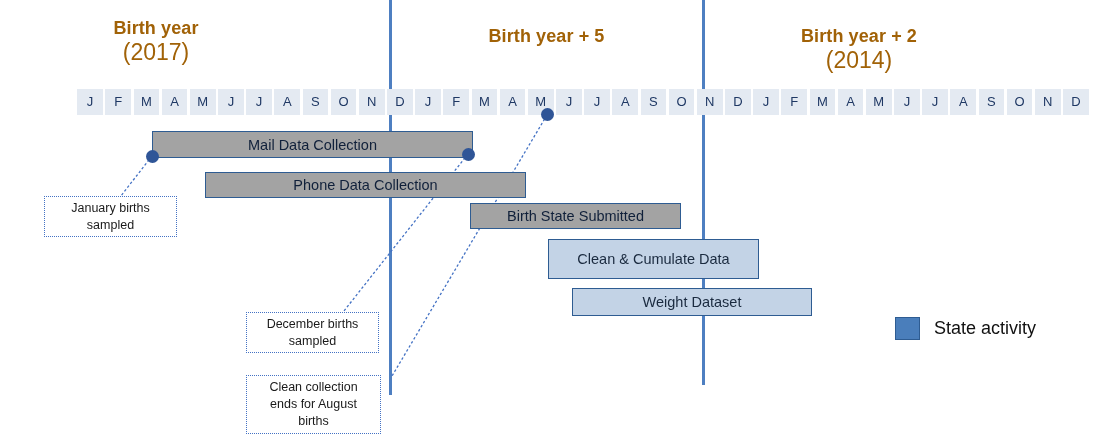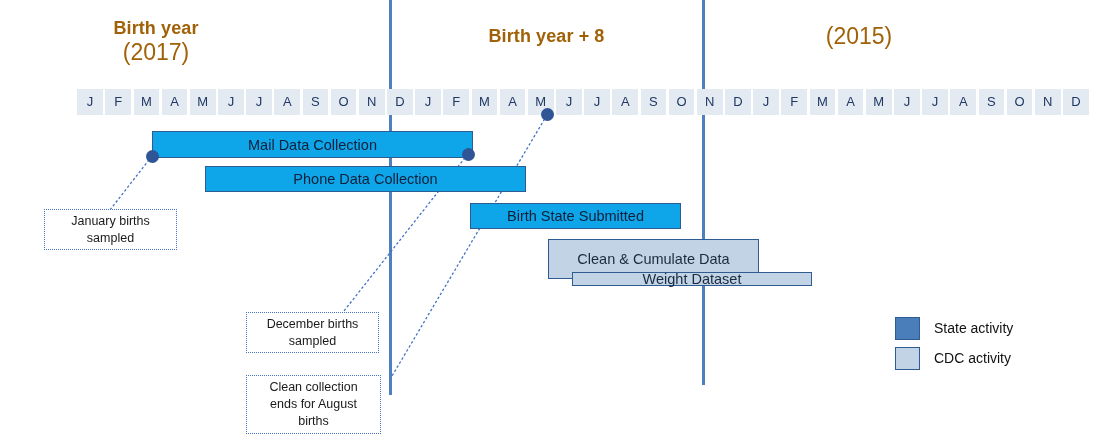--- a/index.html
+++ b/index.html
@@ -70,21 +70,21 @@
     border: 1px solid #2E5C92;
     color: #11233d;
     font-size: 14.5px;
     text-align: center;
     white-space: nowrap;
     display: flex;
     align-items: center;
     justify-content: center;
   }
   .bar.state {
-    background: #0ea5e9;
+    background: #a3a3a3;
     color: #10203a;
   }
   .bar.cdc {
     background: #C3D3E6;
     color: #1a2a3f;
   }
 
   
   .dot {
     position: absolute;
@@ -135,41 +135,42 @@
   .legend-swatch {
     width: 25px;
     height: 23px;
     box-sizing: border-box;
     border: 1px solid #2E5C92;
     margin-right: 14px;
   }
   .legend-swatch.state { background: #4A7EBB; }
   .legend-swatch.cdc { background: #C3D3E6; }
   .legend-label {
-    font-size: 14px;
+    font-size: 18px;
     color: #111111;
     white-space: nowrap;
   }
 </style>
 </head>
 <body>
 
 <div id="canvas">
 
   <div class="year-header" style="left:28px; top:16px; width:256px;">
     <div class="yr-title">Birth year</div>
     <div class="yr-sub">(2017)</div>
   </div>
 
   <div class="year-header" style="left:389px; top:24px; width:315px;">
-    <div class="yr-title">Birth year + 8</div>
+    <div class="yr-title">Birth year + 5</div>
   </div>
 
   <div class="year-header" style="left:703px; top:24px; width:312px;">
-    <div class="yr-sub">(2015)</div>
+    <div class="yr-title">Birth year + 2</div>
+    <div class="yr-sub">(2014)</div>
   </div>
 
   <div class="year-divider" style="left:389px; height:395px;"></div>
   <div class="year-divider" style="left:702px; height:385px;"></div>
 
   <div id="month-strip">
       <div class="month-cell" style="left: 1.2px; width: 25.7667px;">J</div>
       <div class="month-cell" style="left: 29.3667px; width: 25.7667px;">F</div>
       <div class="month-cell" style="left: 57.5333px; width: 25.7667px;">M</div>
       <div class="month-cell" style="left: 85.7px; width: 25.7667px;">A</div>
@@ -213,41 +214,41 @@
 
     <line x1="468" y1="154" x2="340" y2="316" stroke="#4472C4" stroke-width="1.3" stroke-dasharray="2.5,2.2"></line>
 
     <line x1="547" y1="115" x2="392" y2="376" stroke="#4472C4" stroke-width="1.3" stroke-dasharray="2.5,2.2"></line>
   </svg>
 
   <div class="bar state" style="left:152px; top:131px; width:321px; height:27px;">
     <span>Mail Data Collection</span>
   </div>
 
-  <div class="bar state" style="left:205px; top:166px; width:321px; height:26px;">
+  <div class="bar state" style="left:205px; top:172px; width:321px; height:26px;">
     <span>Phone Data Collection</span>
   </div>
 
   <div class="bar state" style="left:470px; top:203px; width:211px; height:26px;">
     <span>Birth State Submitted</span>
   </div>
 
   <div class="bar cdc" style="left:548px; top:239px; width:211px; height:40px;justify-content:center;">
     <span>Clean &amp; Cumulate Data</span>
   </div>
 
-  <div class="bar cdc" style="left:572px; top:272px; width:240px; height:14px;">
+  <div class="bar cdc" style="left:572px; top:288px; width:240px; height:28px;">
     <span>Weight Dataset</span>
   </div>
 
   <div class="dot" style="left:146px; top:150px;"></div>
   <div class="dot" style="left:462px; top:148px;"></div>
   <div class="dot" style="left:541px; top:108px;"></div>
 
-  <div class="callout" style="left:44px; top:209px; width:133px; height:41px;">
+  <div class="callout" style="left:44px; top:196px; width:133px; height:41px;">
     <div>
       <span>January births</span>
       <span>sampled</span>
     </div>
   </div>
 
   <div class="callout" style="left:246px; top:312px; width:133px; height:41px;">
     <div>
       <span>December births</span>
       <span>sampled</span>
@@ -260,19 +261,15 @@
       <span>ends for August</span>
       <span>births</span>
     </div>
   </div>
 
   <div id="legend">
     <div class="legend-row">
       <span class="legend-swatch state"></span>
       <span class="legend-label">State activity</span>
     </div>
-    <div class="legend-row">
-      <span class="legend-swatch cdc"></span>
-      <span class="legend-label">CDC activity</span>
-    </div>
   </div>
 
 </div>
 
 </body></html>

